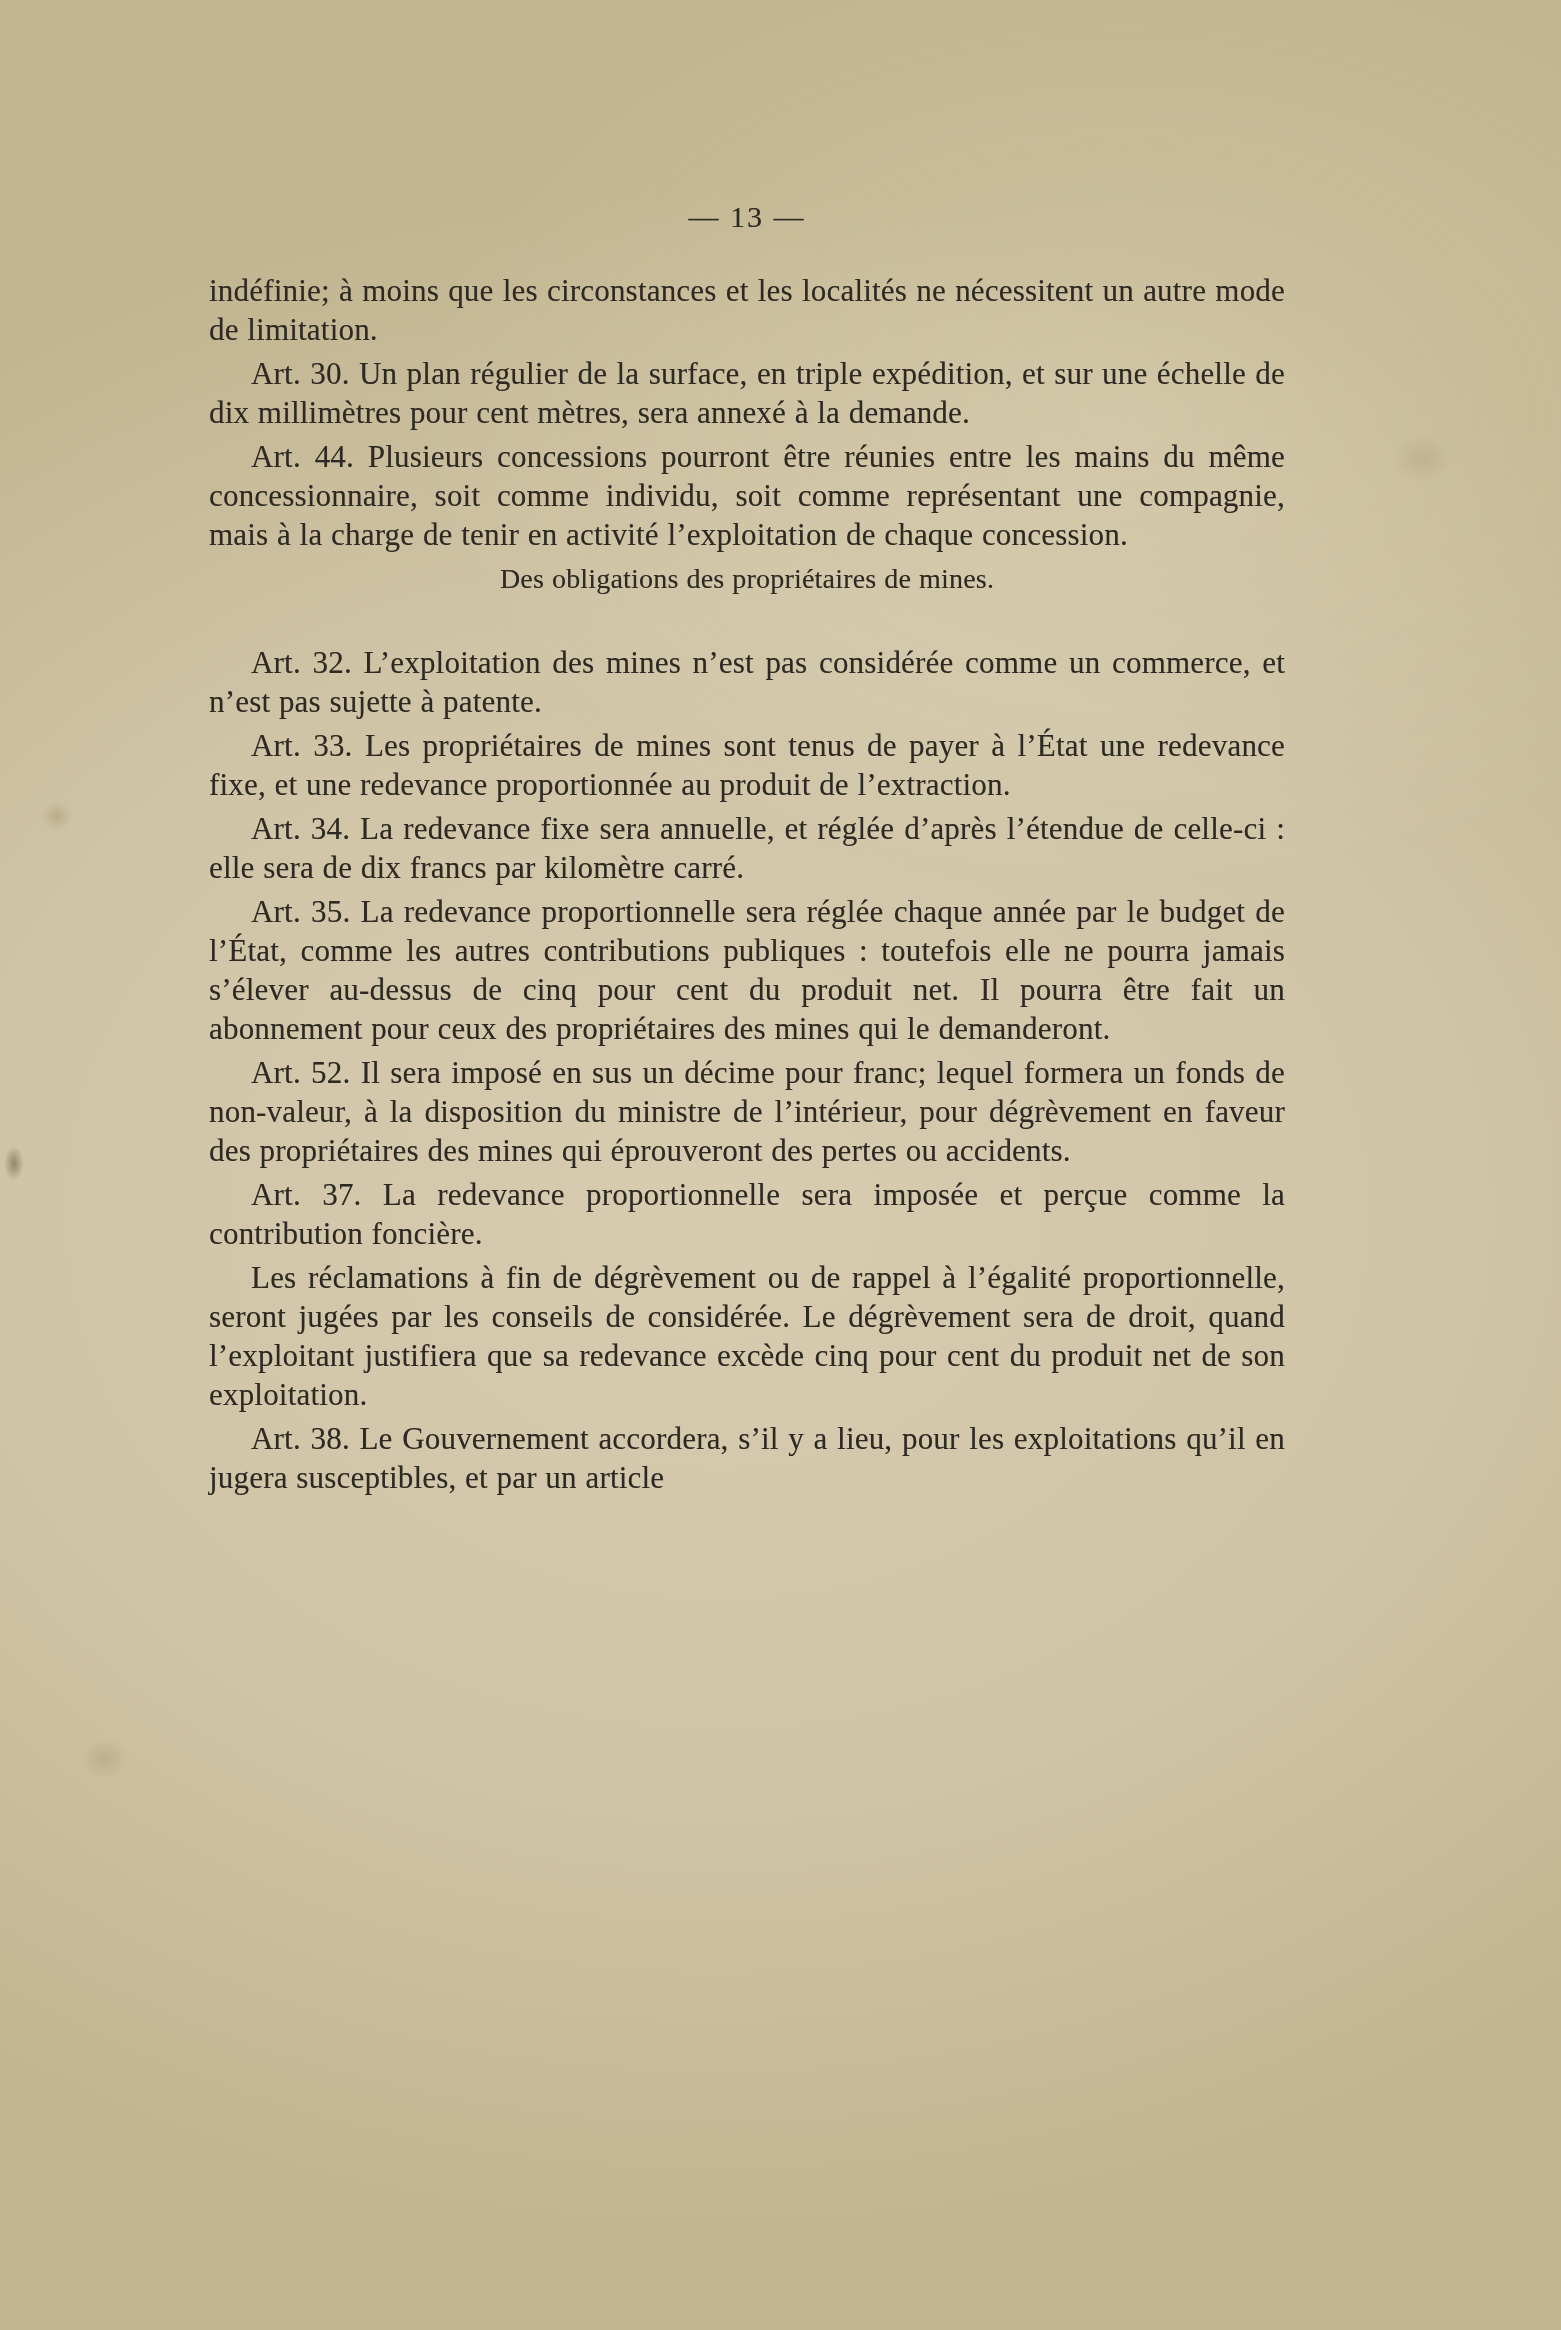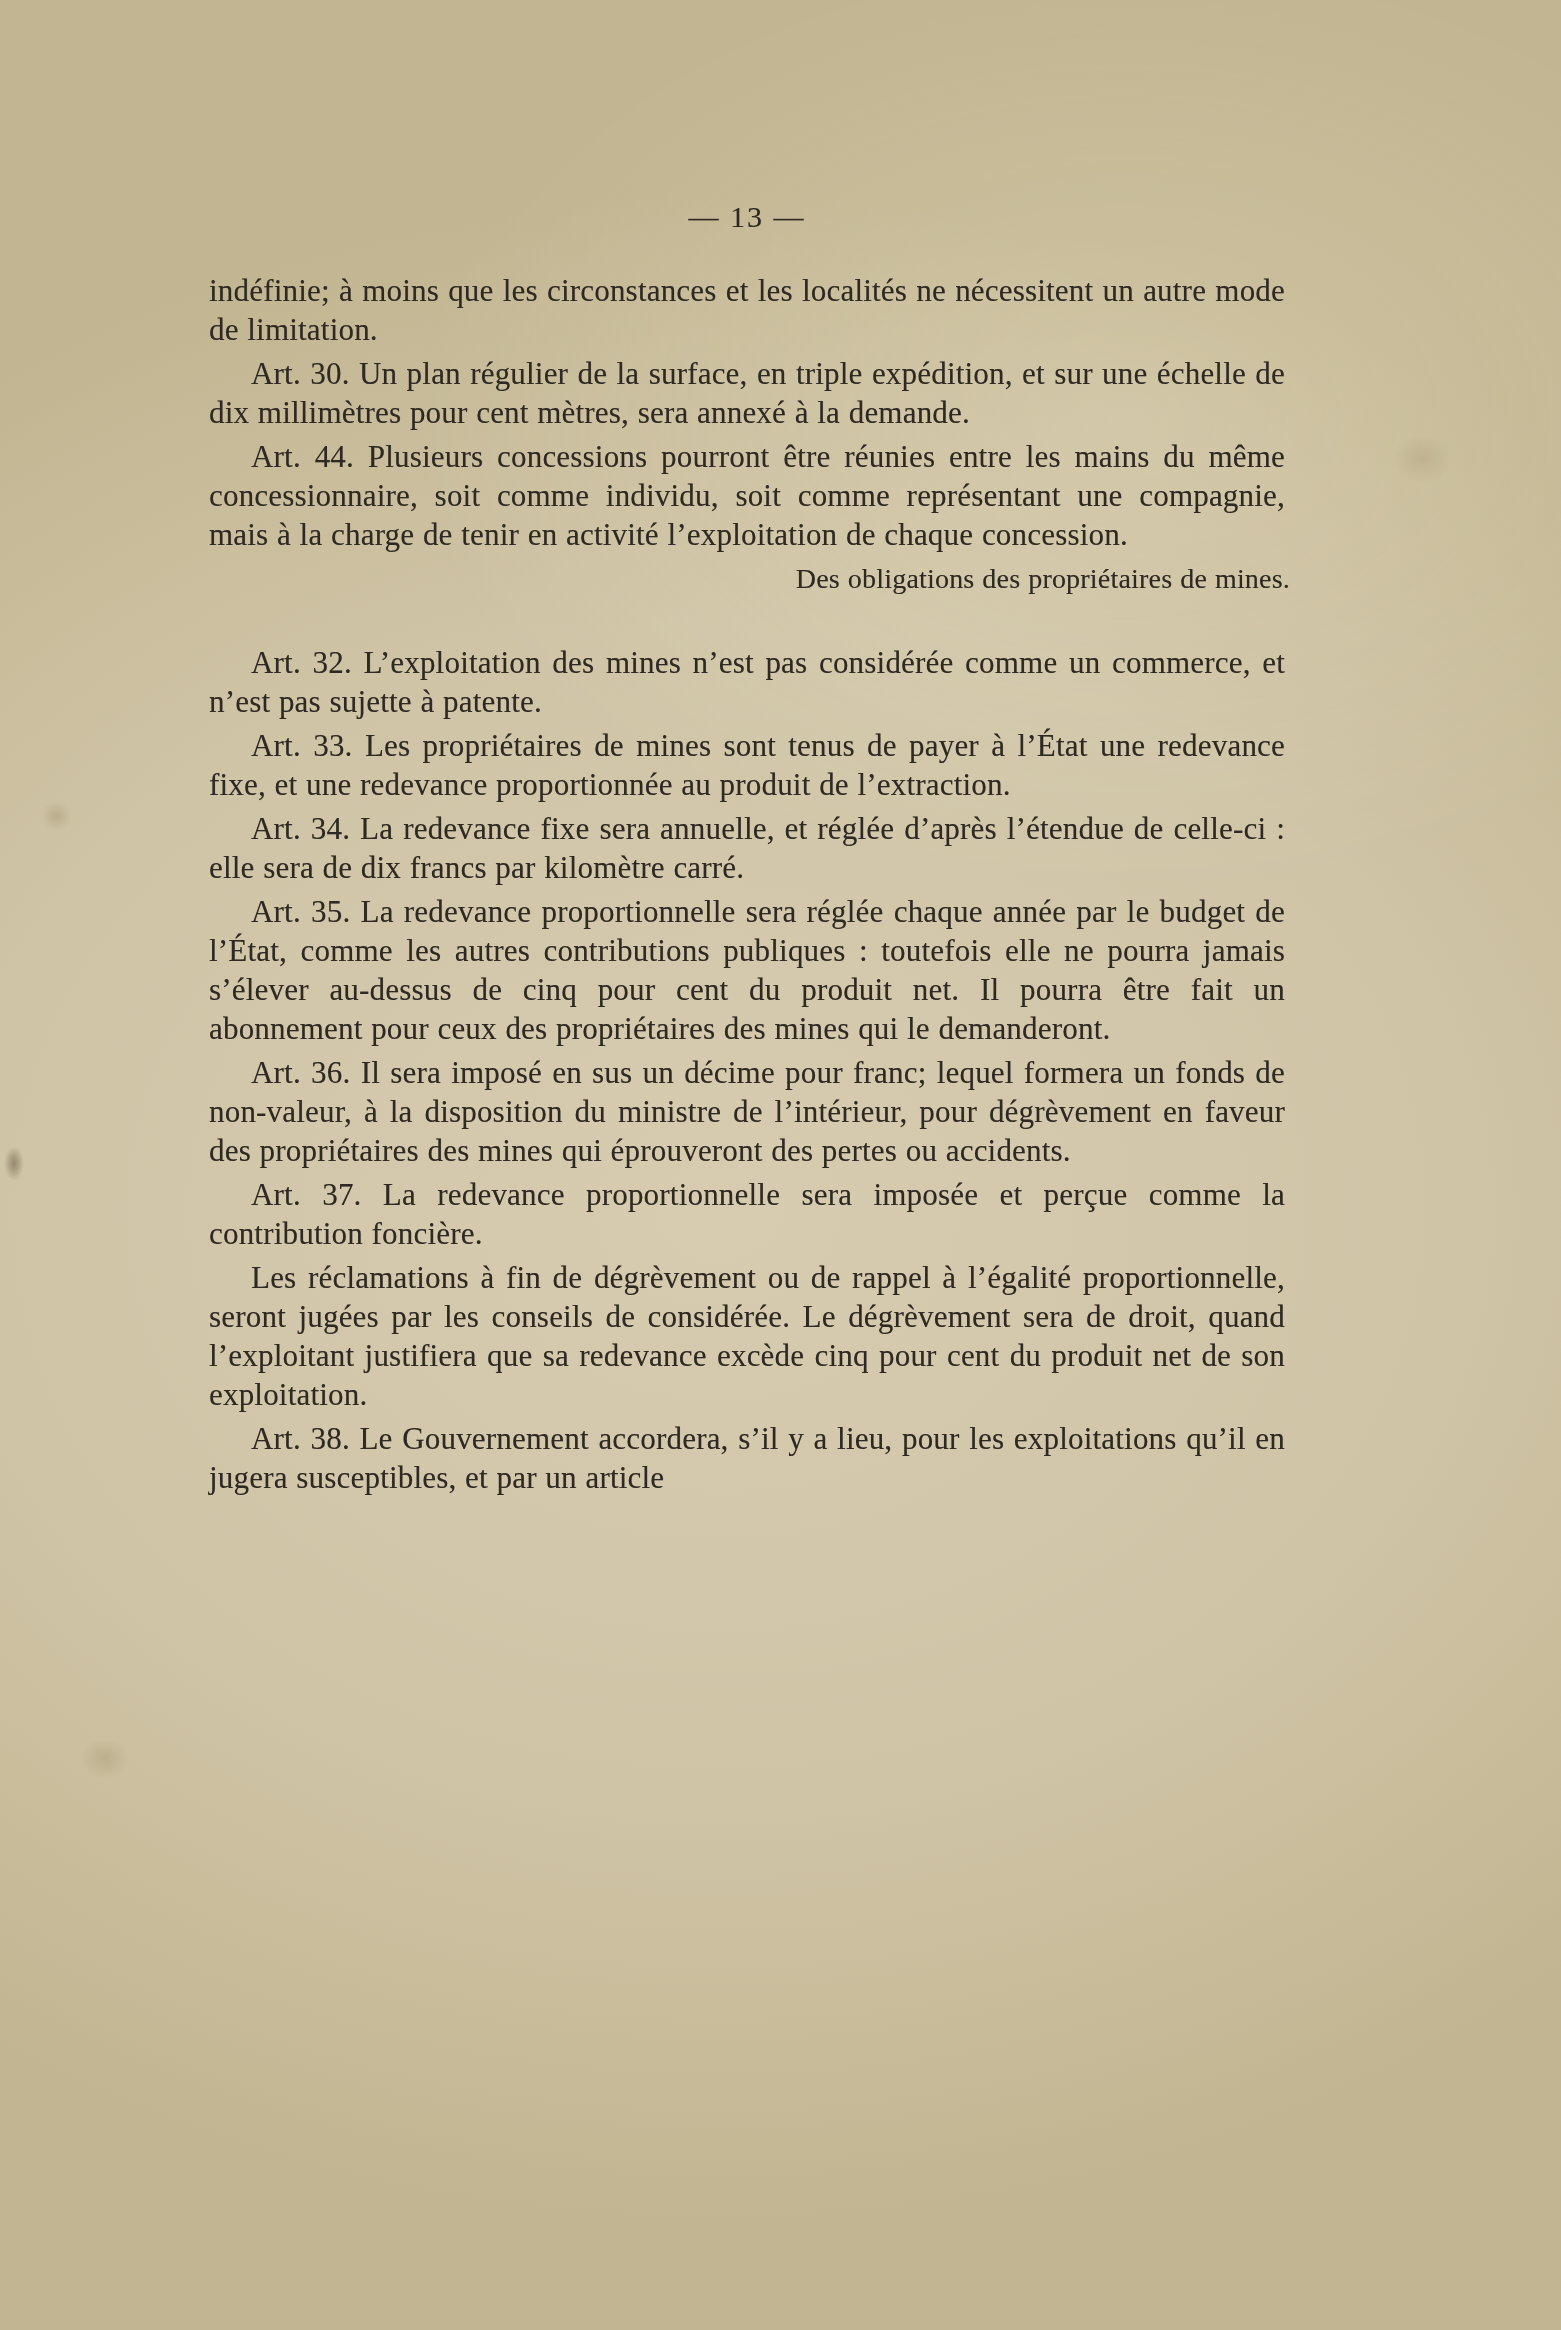--- a/index.html
+++ b/index.html
@@ -49,21 +49,21 @@
   .section-heading {
     font-size: 30px;
     font-weight: normal;
     text-align: center;
     letter-spacing: 1.4px;
     margin: 38px 0 31px 0;
   }
   .section-subheading {
     font-size: 28px;
     font-weight: normal;
-    text-align: right;
+    text-align: center;
     margin: 0 0 45px 0;
   }
   .stain {
     position: absolute;
     border-radius: 50%;
     pointer-events: none;
   }
   .stain-1 {
     left: 4.1px; top: 1146px; width: 20.4px; height: 35px;
     background: radial-gradient(rgba(75,60,35,0.45), rgba(75,60,35,0) 70%);
@@ -96,19 +96,19 @@
     <p class="no-indent">indéfinie; à moins que les circonstances et les localités ne nécessitent un autre mode de limitation.</p>
     <p>Art. 30. Un plan régulier de la surface, en triple expédition, et sur une échelle de dix millimètres pour cent mètres, sera annexé à la demande.</p>
     <p>Art. 44. Plusieurs concessions pourront être réunies entre les mains du même concessionnaire, soit comme individu, soit comme représentant une compagnie, mais à la charge de tenir en activité l’exploitation de chaque concession.</p>
 
     <h3 class="section-subheading">Des obligations des propriétaires de mines.</h3>
 
     <p>Art. 32. L’exploitation des mines n’est pas considérée comme un commerce, et n’est pas sujette à patente.</p>
     <p>Art. 33. Les propriétaires de mines sont tenus de payer à l’État une redevance fixe, et une redevance proportionnée au produit de l’extraction.</p>
     <p>Art. 34. La redevance fixe sera annuelle, et réglée d’après l’étendue de celle-ci : elle sera de dix francs par kilomètre carré.</p>
     <p>Art. 35. La redevance proportionnelle sera réglée chaque année par le budget de l’État, comme les autres contributions publiques : toutefois elle ne pourra jamais s’élever au-dessus de cinq pour cent du produit net. Il pourra être fait un abonnement pour ceux des propriétaires des mines qui le demanderont.</p>
-    <p>Art. 36. Il sera imposé en sus un décime pour franc; lequel formera un fonds de non-valeur, à la disposition du ministre de l’intérieur, pour dégrèvement en faveur des propriétaires des mines qui éprouveront des pertes ou accidents.</p>
+    <p>Art. 52. Il sera imposé en sus un décime pour franc; lequel formera un fonds de non-valeur, à la disposition du ministre de l’intérieur, pour dégrèvement en faveur des propriétaires des mines qui éprouveront des pertes ou accidents.</p>
     <p>Art. 37. La redevance proportionnelle sera imposée et perçue comme la contribution foncière.</p>
     <p>Les réclamations à fin de dégrèvement ou de rappel à l’égalité proportionnelle, seront jugées par les conseils de considérée. Le dégrèvement sera de droit, quand l’exploitant justifiera que sa redevance excède cinq pour cent du produit net de son exploitation.</p>
     <p>Art. 38. Le Gouvernement accordera, s’il y a lieu, pour les exploitations qu’il en jugera susceptibles, et par un article</p>
   </div>
 </div>
 
 
 </body></html>

